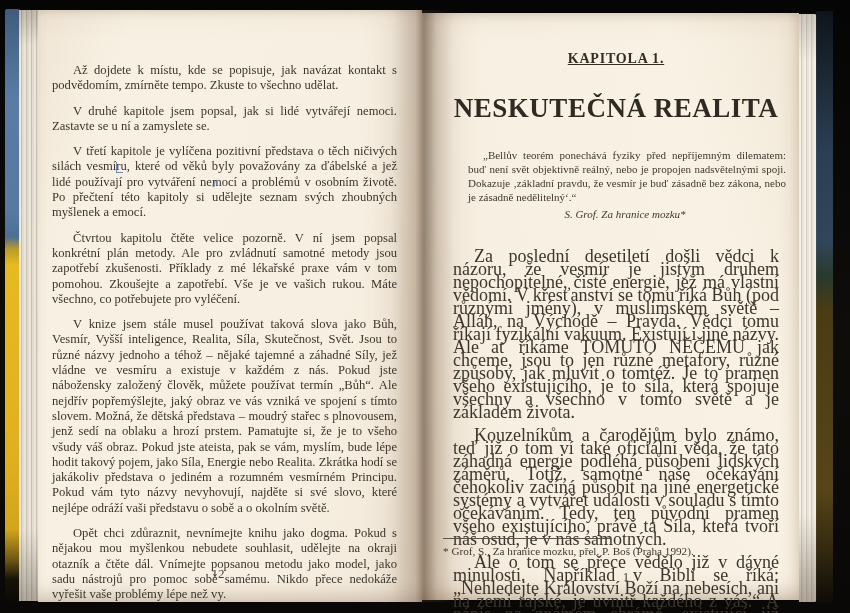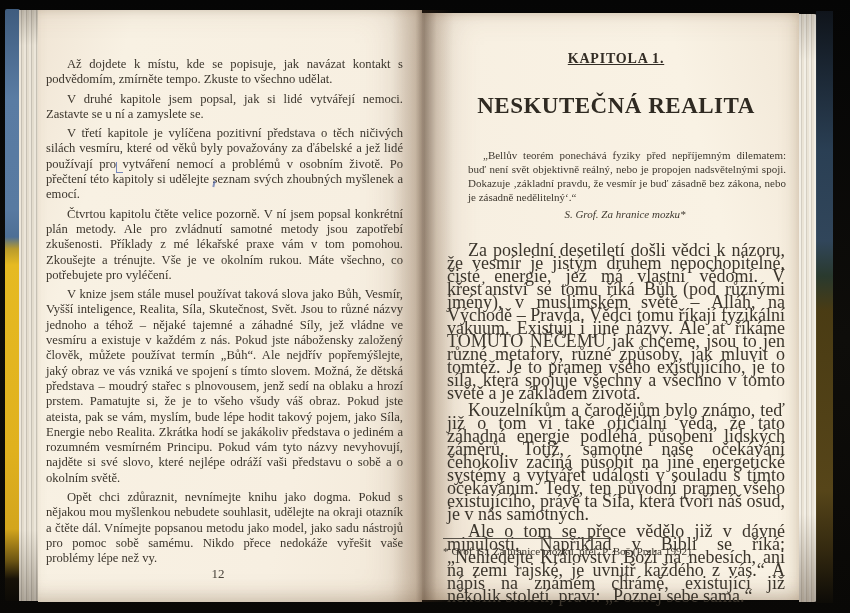--- a/index.html
+++ b/index.html
@@ -72,34 +72,34 @@
       rgba(115, 84, 55, 0) 100%);
     pointer-events: none;
   }
 
   
   .ink { color: #3b352c; }
   .left-text {
     position: absolute; left: 42px; top: 53px; width: 365px;
     font-size: 12.6px; line-height: 15.3px; text-align: justify;
   }
-  .left-text p, .right-text p { margin: 4px; text-indent: 21px; }
+  .left-text p, .right-text p { margin: 10px; text-indent: 21px; }
   .right-text {
     position: absolute; left: 443px; top: 240px; width: 346px;
     font-size: 18px; line-height: 13px; text-align: justify;
   }
   .kapitola {
     position: absolute; left: 443px; top: 51px; width: 346px;
     text-align: center; font-weight: bold; font-size: 14px; letter-spacing: 0.8px;
     color: #332d25;
     text-decoration: underline;
   }
   .chapter-title {
     position: absolute; left: 443px; top: 93px; width: 346px;
-    text-align: center; font-weight: bold; font-size: 23px; letter-spacing: 0.5px;
+    text-align: center; font-weight: bold; font-size: 27px; letter-spacing: 0.5px;
     color: #2f2a22;
   }
   .epigraph {
     position: absolute; left: 468px; top: 149px; width: 318px;
     font-size: 11px; line-height: 13.9px; color: #3e382f;
   }
   .epigraph-text { text-align: justify; text-indent: 15px; }
   .epigraph-attribution { text-align: center; font-style: italic; margin-top: 3px; padding-right: 4px; }
   .footnote-rule {
     position: absolute; left: 443px; top: 538px; width: 168px; height: 0;
@@ -139,21 +139,21 @@
   <div class="page-right"></div>
 
   <div class="edges-right"></div>
   <div class="spine-right"></div>
   <div class="gutter-shadow"></div>
 
   <div class="left-text ink">
     <p>Až dojdete k místu, kde se popisuje, jak navázat kontakt s podvědomím, zmírněte tempo. Zkuste to všechno udělat.</p>
     <p>V druhé kapitole jsem popsal, jak si lidé vytvářejí nemoci. Zastavte se u ní a zamyslete se.</p>
     <p>V třetí kapitole je vylíčena pozitivní představa o těch ničivých silách vesmíru, které od věků byly považovány za ďábelské a jež lidé používají pro vytváření nemocí a problémů v osobním životě. Po přečtení této kapitoly si udělejte seznam svých zhoubných myšlenek a emocí.</p>
-    <p>Čtvrtou kapitolu čtěte velice pozorně. V ní jsem popsal konkrétní plán metody. Ale pro zvládnutí samotné metody jsou zapotřebí zkušenosti. Příklady z mé lékařské praxe vám v tom pomohou. Zkoušejte a trénujte. Vše je ve okolním rukou. Máte všechno, co potřebujete pro vyléčení.</p>
+    <p>Čtvrtou kapitolu čtěte velice pozorně. V ní jsem popsal konkrétní plán metody. Ale pro zvládnutí samotné metody jsou zapotřebí zkušenosti. Příklady z mé lékařské praxe vám v tom pomohou. Zkoušejte a zapotřebí. Vše je ve vašich rukou. Máte všechno, co potřebujete pro vyléčení.</p>
     <p>V knize jsem stále musel používat taková slova jako Bůh, Vesmír, Vyšší inteligence, Realita, Síla, Skutečnost, Svět. Jsou to různé názvy jednoho a téhož – nějaké tajemné a záhadné Síly, jež vládne ve vesmíru a existuje v každém z nás. Pokud jste nábožensky založený člověk, můžete používat termín „Bůh“. Ale nejdřív popřemýšlejte, jaký obraz ve vás vzniká ve spojení s tímto slovem. Možná, že dětská představa – moudrý stařec s plnovousem, jenž sedí na oblaku a hrozí prstem. Pamatujte si, že je to všeho všudy váš obraz. Pokud jste ateista, pak se vám, myslím, bude lépe hodit takový pojem, jako Síla, Energie nebo Realita. Zkrátka hodí se jakákoliv představa o jediném a rozumném vesmírném Principu. Pokud vám tyto názvy nevyhovují, najděte si své slovo, které nejlépe odráží vaši představu o sobě a o okolním světě.</p>
     <p>Opět chci zdůraznit, nevnímejte knihu jako dogma. Pokud s nějakou mou myšlenkou nebudete souhlasit, udělejte na okraji otazník a čtěte dál. Vnímejte popsanou metodu jako model, jako sadu nástrojů pro pomoc sobě samému. Nikdo přece nedokáže vyřešit vaše problémy lépe než vy.</p>
   </div>
   <div class="pen-mark-corner"></div>
   <div class="pen-mark-tick"></div>
   <div class="pagenum pagenum-left">12</div>
 
   <div class="kapitola">KAPITOLA 1.</div>
   <div class="chapter-title">NESKUTEČNÁ REALITA</div>
 

